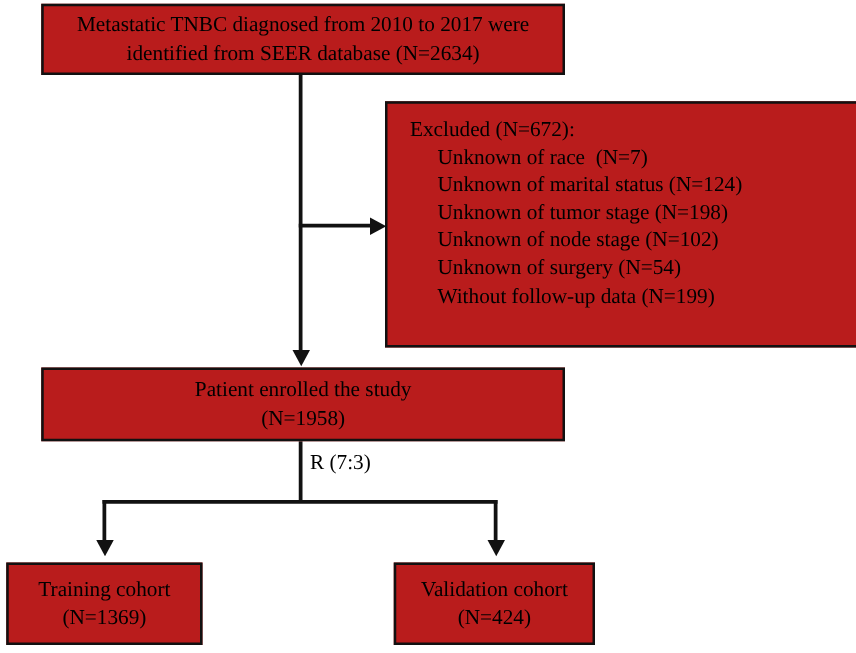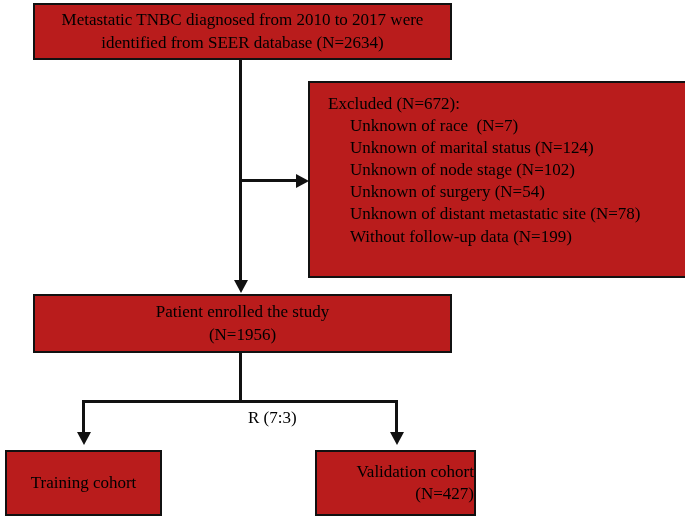--- a/index.html
+++ b/index.html
@@ -72,21 +72,20 @@
     top: 450px;
     width: 157px;
     height: 66px;
   }
   
   #box-validation {
     left: 315px;
     top: 450px;
     width: 161px;
     height: 66px;
-    align-items: flex-end;
   }
   
   .conn {
     position: absolute;
     background: #111111;
   }
   .vline { width: 3px; }
   .hline { height: 3px; }
 
   
@@ -122,21 +121,20 @@
   #split-left-arrow { left: 77px; top: 432px; }
   #split-right-arrow { left: 390px; top: 432px; }
 
   .ratio-label {
     position: absolute;
     left: 248px;
     top: 361px;
     font-size: 17px;
     white-space: pre;
     line-height: 1;
-    margin-top: 48px;
   }
 </style>
 </head>
 <body>
 
 <div id="canvas">
 
   <div class="conn vline" id="trunk-main"></div>
   <div class="arrow-down" id="trunk-main-arrow"></div>
 
@@ -154,33 +152,34 @@
 
   <div class="box" id="box-source">
     <div class="line">Metastatic TNBC diagnosed from 2010 to 2017 were</div>
     <div class="line">identified from SEER database (N=2634)</div>
   </div>
 
   <div class="box" id="box-excluded">
     <div class="line">Excluded (N=672):</div>
     <div class="line sub">Unknown of race  (N=7)</div>
     <div class="line sub">Unknown of marital status (N=124)</div>
+    <div class="line sub">Unknown of tumor stage (N=198)</div>
     <div class="line sub">Unknown of node stage (N=102)</div>
     <div class="line sub">Unknown of surgery (N=54)</div>
-    <div class="line sub">Unknown of distant metastatic site (N=78)</div>
     <div class="line sub">Without follow-up data (N=199)</div>
   </div>
 
   <div class="box" id="box-enrolled">
     <div class="line">Patient enrolled the study</div>
-    <div class="line">(N=1956)</div>
+    <div class="line">(N=1958)</div>
   </div>
 
   <div class="box" id="box-training">
     <div class="line">Training cohort</div>
+    <div class="line">(N=1369)</div>
   </div>
 
   <div class="box" id="box-validation">
     <div class="line">Validation cohort</div>
-    <div class="line">(N=427)</div>
+    <div class="line">(N=424)</div>
   </div>
 
 </div>
 
 </body></html>

